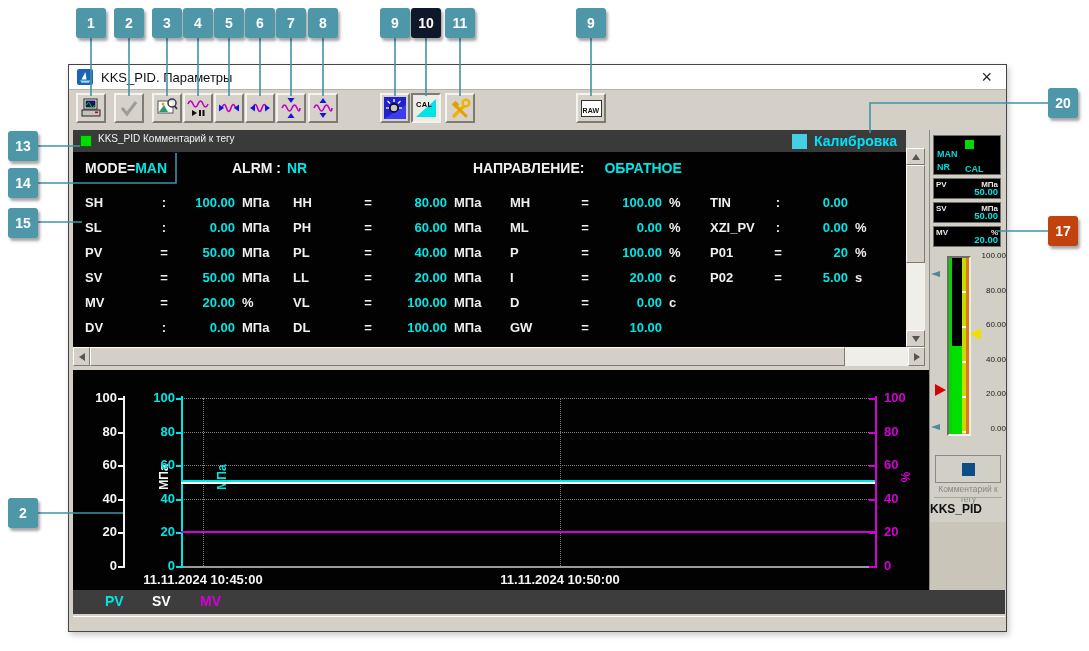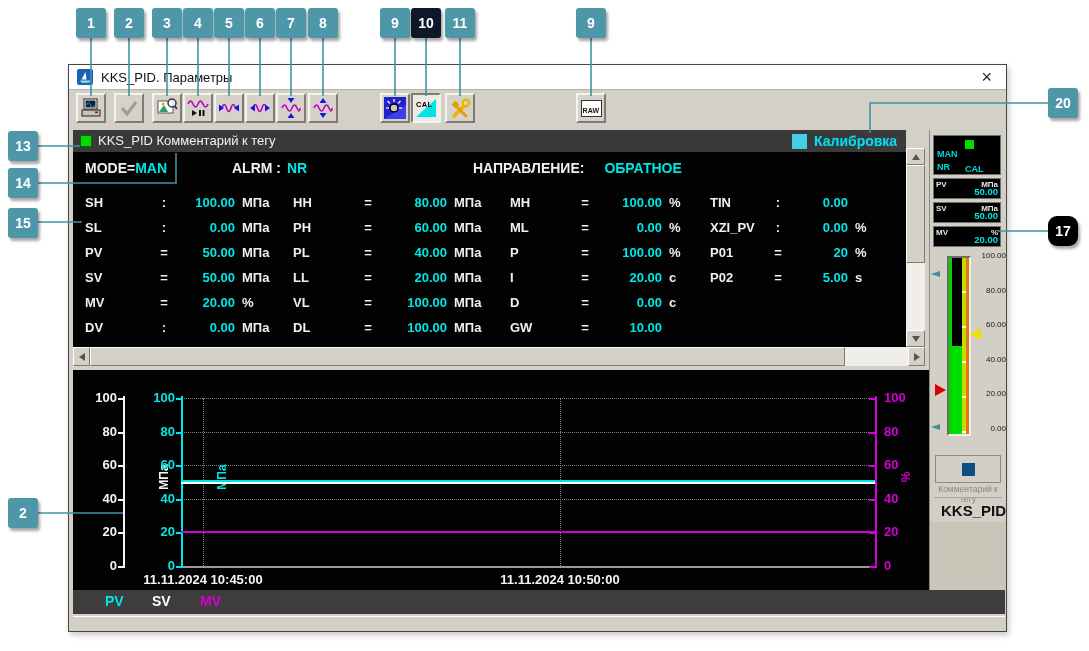--- a/index.html
+++ b/index.html
@@ -22,21 +22,21 @@
   .cal-wrap{position:relative;width:22px;height:22px;}
   .cal-tri{position:absolute;left:1px;right:1px;top:2px;bottom:2px;background:#00e4e4;
            clip-path:polygon(0 100%,100% 100%,100% 0);}
   .cal-txt{position:absolute;left:1px;top:3px;font-size:7.5px;font-weight:bold;color:#000;letter-spacing:.3px;}
   .raw-ico{position:relative;width:21px;height:17px;background:#fff;border:1px solid #333;box-sizing:border-box;}
   .raw-bar{height:4px;background:#2244c4;border-bottom:1px solid #333;}
   .raw-txt{position:absolute;left:1px;top:6px;font-size:7px;font-weight:bold;color:#111;letter-spacing:.2px;}
   
   .content-header{position:absolute;left:73px;top:130px;width:833px;height:22px;background:#3a3a3a;z-index:4;}
   .hdr-ind{position:absolute;left:7px;top:5px;width:12px;height:12px;background:#00dc00;border:1px solid #0a6a0a;box-sizing:border-box;}
-  .hdr-text{position:absolute;left:25px;top:3px;font-size:13px;color:#f2f2f2;}
+  .hdr-text{position:absolute;left:25px;top:3px;font-size:10px;color:#f2f2f2;}
   .cal-ind{position:absolute;left:719px;top:4px;width:15px;height:15px;background:#44cfe4;}
   .cal-label{position:absolute;left:741px;top:3px;font-size:14px;font-weight:bold;color:#00e2f8;}
   
   .param-panel{position:absolute;left:73px;top:152px;width:833px;height:195px;background:#020202;overflow:hidden;z-index:4;}
   .mode-row{position:absolute;top:8px;left:0;height:22px;width:100%;font-size:14px;font-weight:bold;color:#f0f0f0;}
   .mode-pair{position:absolute;top:0;display:flex;gap:6px;white-space:nowrap;}
   .cyan{color:#00e6e6;}
   .pgroup{position:absolute;top:38px;}
   .prow{display:grid;height:25px;align-items:center;font-size:13px;font-weight:bold;}
   #pgroup0{left:12px;}  #pgroup0 .prow{grid-template-columns:70px 18px 62px 60px;}
@@ -86,21 +86,21 @@
   .gauge{position:absolute;left:17px;top:126px;width:24px;height:180px;background:#000;box-sizing:border-box;
          border-top:2px solid #6f6d68;border-left:2px solid #6f6d68;border-right:2px solid #f2f0ea;border-bottom:2px solid #f2f0ea;}
   .gstrip{position:absolute;top:0;bottom:0;}
   .gtick{position:absolute;left:44px;width:32px;font-size:8px;color:#1a1a1a;text-align:right;}
   .gptr{position:absolute;width:0;height:0;}
   .fp-btn{position:absolute;left:5px;top:325px;width:66px;height:28px;background:#d2cfc7;border:1px solid #8a8a8a;
           display:flex;align-items:center;justify-content:center;box-sizing:border-box;}
   .fp-btn-sq{width:13px;height:13px;background:#0d4d85;}
   .fp-comment{position:absolute;left:0;top:354px;width:76px;text-align:center;font-size:8.5px;color:#878783;}
   .fp-div{position:absolute;left:4px;top:367px;width:68px;height:1px;background:#aoa;background:#a8a59e;}
-  .fp-tag{position:absolute;left:0;top:372px;width:76px;text-align:right;font-size:15px;font-weight:bold;color:#111;}
+  .fp-tag{position:absolute;left:0;top:372px;width:76px;text-align:left;font-size:12px;font-weight:bold;color:#111;}
   
   .ann-svg{position:absolute;left:0;top:0;width:1089px;height:651px;z-index:60;pointer-events:none;}
   .badge{position:absolute;width:30px;height:30px;background:#4e97a9;border-radius:3px;color:#fff;
          font-size:14px;font-weight:bold;display:flex;align-items:center;justify-content:center;
          box-shadow:2px 3px 3px rgba(0,0,0,.35);z-index:61;}
 </style>
 </head>
 <body>
 
 <div class="canvas">
@@ -566,17 +566,17 @@
       <div class="badge" style="left: 276px; top: 8px; background: rgb(78, 151, 169);">7</div>
       <div class="badge" style="left: 308px; top: 8px; background: rgb(78, 151, 169);">8</div>
       <div class="badge" style="left: 380px; top: 8px; background: rgb(78, 151, 169);">9</div>
       <div class="badge" style="left: 411px; top: 8px; background: #0f172a;">10</div>
       <div class="badge" style="left: 445px; top: 8px; background: rgb(78, 151, 169);">11</div>
       <div class="badge" style="left: 576px; top: 8px; background: rgb(78, 151, 169);">9</div>
       <div class="badge" style="left: 8px; top: 131px; background: rgb(78, 151, 169);">13</div>
       <div class="badge" style="left: 8px; top: 168px; background: rgb(78, 151, 169);">14</div>
       <div class="badge" style="left: 8px; top: 208px; background: rgb(78, 151, 169);">15</div>
       <div class="badge" style="left: 8px; top: 498px; background: rgb(78, 151, 169);">2</div>
-      <div class="badge" style="left: 1048px; top: 216px; background: #000000; border-radius: 9px;">17</div>
+      <div class="badge" style="left: 1048px; top: 216px; background: #c2410c;">17</div>
       <div class="badge" style="left: 1048px; top: 88px; background: rgb(78, 151, 169);">20</div>
     </div>
 
 </div>
 
 </body></html>

